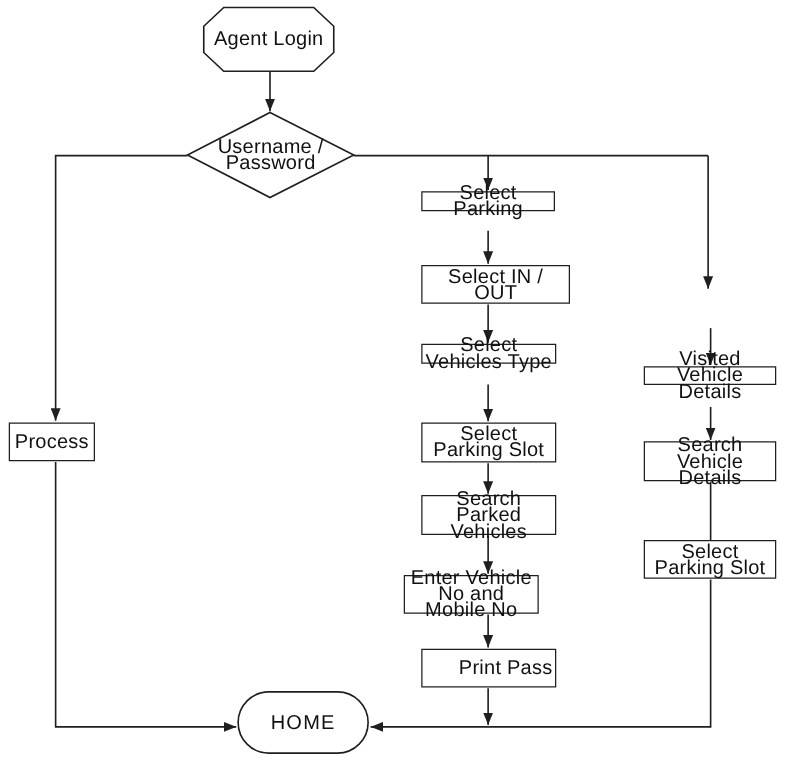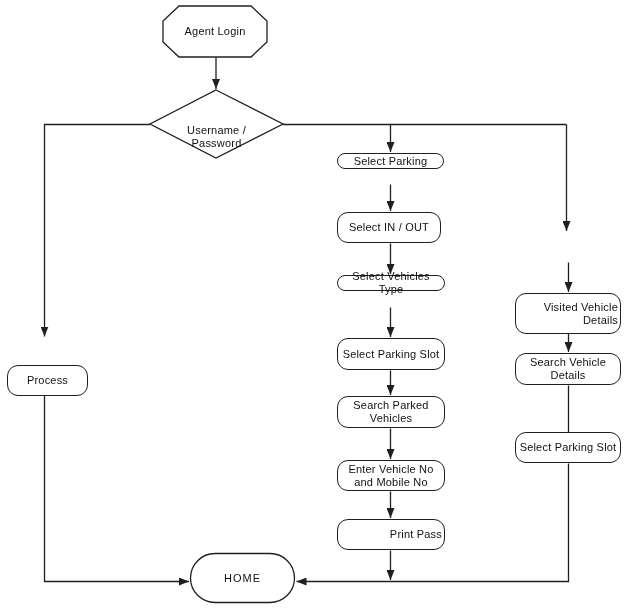--- a/index.html
+++ b/index.html
@@ -17,25 +17,24 @@
     overflow:hidden;
   }
   #connectors{position:absolute;left:0;top:0;width:628px;height:611px;}
   #connectors path, #connectors polygon, #connectors rect{
     fill:none;stroke:var(--line);stroke-width:1.3;
   }
   .node{
     position:absolute;
     display:flex;align-items:center;justify-content:center;
     text-align:center;
-    font-size:11px;line-height:13px;
+    font-size:16px;line-height:13px;
     letter-spacing:.2px;
     box-sizing:border-box;
     padding:1px 2px;
-    border-radius:11px;
   }
   .rect-node{
     border:1.3px solid var(--line);
     background:#fff;
   }
   .ghost-label{background:transparent;}
 </style>
 </head>
 <body>
 
@@ -68,62 +67,62 @@
     <path d="M568.5,262.5 L568.5,292" marker-end="url(#arrow)"></path>
     <path d="M568.5,325.5 L568.5,352" marker-end="url(#arrow)"></path>
     <path d="M568.5,385.5 L568.5,432"></path>
     <path d="M568.5,463.5 L568.5,581.5 L296.5,581.5" marker-end="url(#arrow)"></path>
   </svg>
 
   <div class="node ghost-label" style="left:163px;top:6px;width:104px;height:51px;">
     <span>Agent Login</span>
   </div>
 
-  <div class="node ghost-label" style="left:166px;top:108px;width:101px;height:58px;">
+  <div class="node ghost-label" style="left:166px;top:95px;width:101px;height:58px;">
     <span>Username / Password</span>
   </div>
 
   <div class="node ghost-label" style="left:190px;top:553px;width:105px;height:50px;letter-spacing:1px;align-items:center;">
     <span>HOME</span>
   </div>
 
-  <div class="node rect-node" style="left:7px;top:338px;width:81px;height:31px;margin-top:27px;">
+  <div class="node rect-node" style="left:7px;top:338px;width:69px;height:31px;">
     <span>Process</span>
   </div>
 
   <div class="node rect-node" style="left:337px;top:153px;width:107px;height:16px;">
     <span>Select Parking</span>
   </div>
 
-  <div class="node rect-node" style="left:337px;top:212px;width:104px;height:31px;">
+  <div class="node rect-node" style="left:337px;top:212px;width:119px;height:31px;">
     <span>Select IN / OUT</span>
   </div>
 
   <div class="node rect-node" style="left:337px;top:275px;width:108px;height:16px;">
     <span>Select Vehicles Type</span>
   </div>
 
   <div class="node rect-node" style="left:337px;top:338px;width:108px;height:32px;">
     <span>Select Parking Slot</span>
   </div>
 
   <div class="node rect-node" style="left:337px;top:396px;width:108px;height:32px;">
     <span>Search Parked Vehicles</span>
   </div>
 
-  <div class="node rect-node" style="left:337px;top:460px;width:108px;height:31px;">
+  <div class="node rect-node" style="left:323px;top:460px;width:108px;height:31px;">
     <span>Enter Vehicle No and Mobile No</span>
   </div>
 
   <div class="node rect-node" style="left:337px;top:519px;width:108px;height:31px;justify-content:flex-end;">
     <span>Print Pass</span>
   </div>
 
 
-  <div class="node rect-node" style="left:515px;top:293px;width:106px;height:41px;text-align:right;">
+  <div class="node rect-node" style="left:515px;top:293px;width:106px;height:15px;">
     <span>Visited Vehicle Details</span>
   </div>
 
   <div class="node rect-node" style="left:515px;top:353px;width:106px;height:32px;justify-content:center;">
     <span>Search Vehicle Details</span>
   </div>
 
   <div class="node rect-node" style="left:515px;top:432px;width:106px;height:31px;padding:1px 0;">
     <span>Select Parking Slot</span>
   </div>

